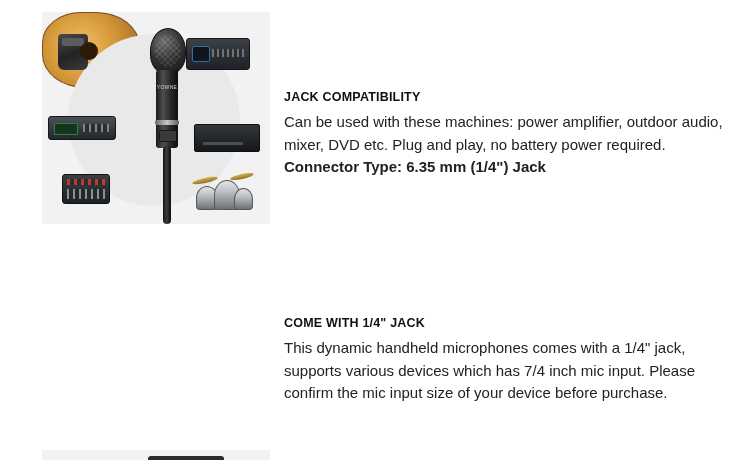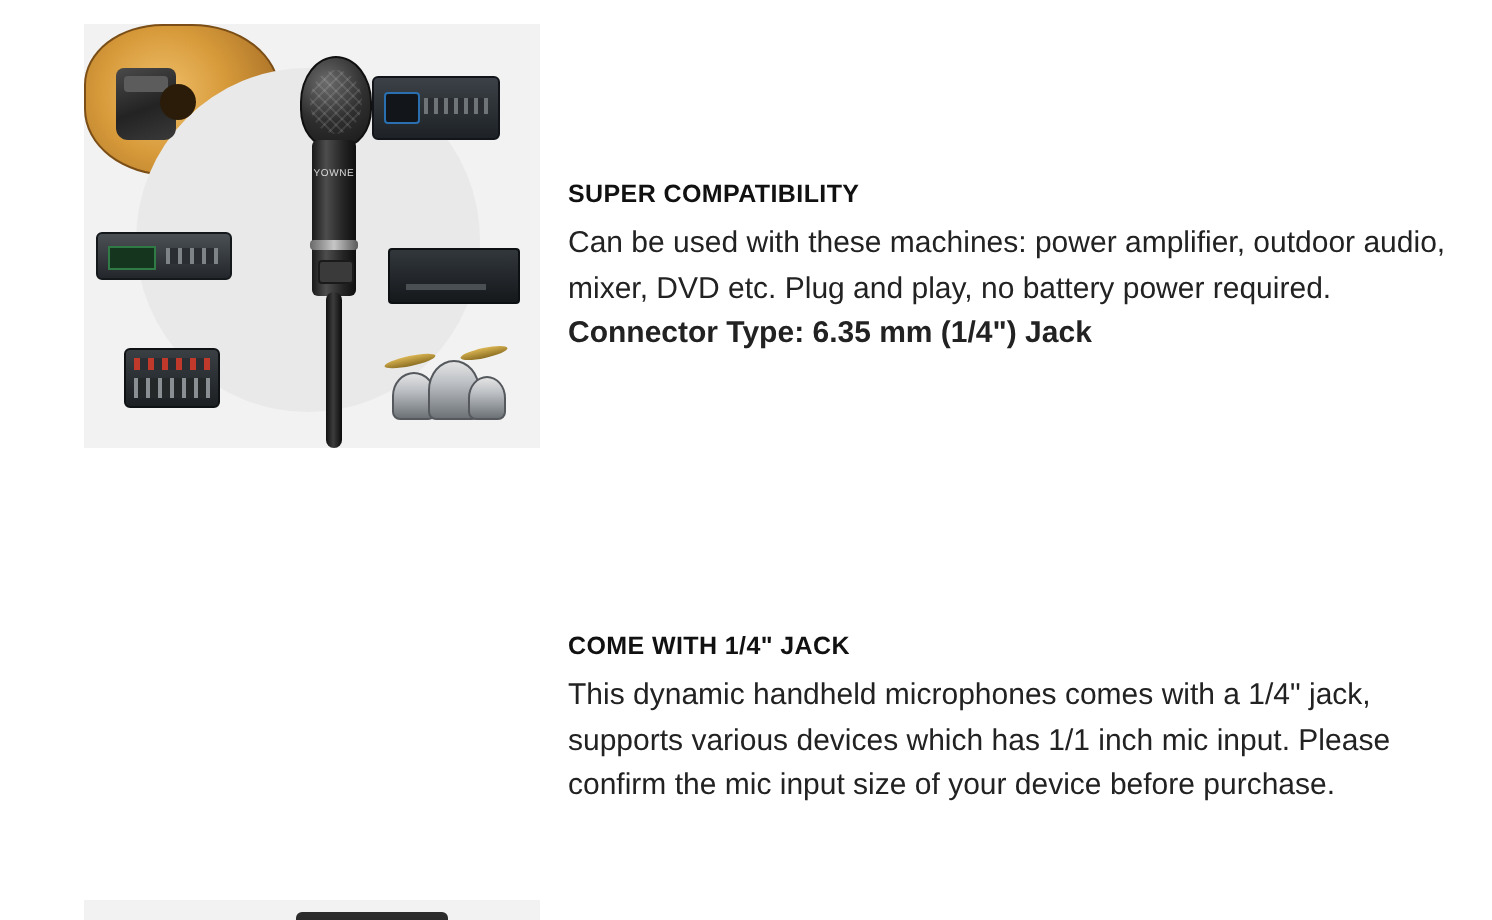--- a/index.html
+++ b/index.html
@@ -260,30 +260,30 @@
       <div class="mic-head"></div>
       <div class="mic-body"></div>
       <div class="mic-brand">YOWNE</div>
       <div class="mic-ring"></div>
       <div class="mic-switch"></div>
       <div class="mic-cable"></div>
     </div>
   </div>
 
   <div class="copy" id="copy-compat">
-    <h2>SUPER COMPATIBILITY</h2>
+    <h2>JACK COMPATIBILITY</h2>
     <p><span>Can be used with these machines: power amplifier, outdoor audio, mixer, DVD etc. Plug and play, no battery power required. </span><span class="bold">Connector Type: 6.35 mm (1/4") Jack</span></p>
   </div>
 
   <div class="media" id="media-jack">
 
     <div class="jack-panel jp-large">
       
     </div>
 
   </div>
 
   <div class="copy" id="copy-jack">
     <h2>COME WITH 1/4" JACK</h2>
-    <p>This dynamic handheld microphones comes with a 1/4" jack, supports various devices which has 1/1 inch mic input. Please confirm the mic input size of your device before purchase.</p>
+    <p>This dynamic handheld microphones comes with a 1/4" jack, supports various devices which has 7/4 inch mic input. Please confirm the mic input size of your device before purchase.</p>
   </div>
 
 </div>
 
 </body></html>

